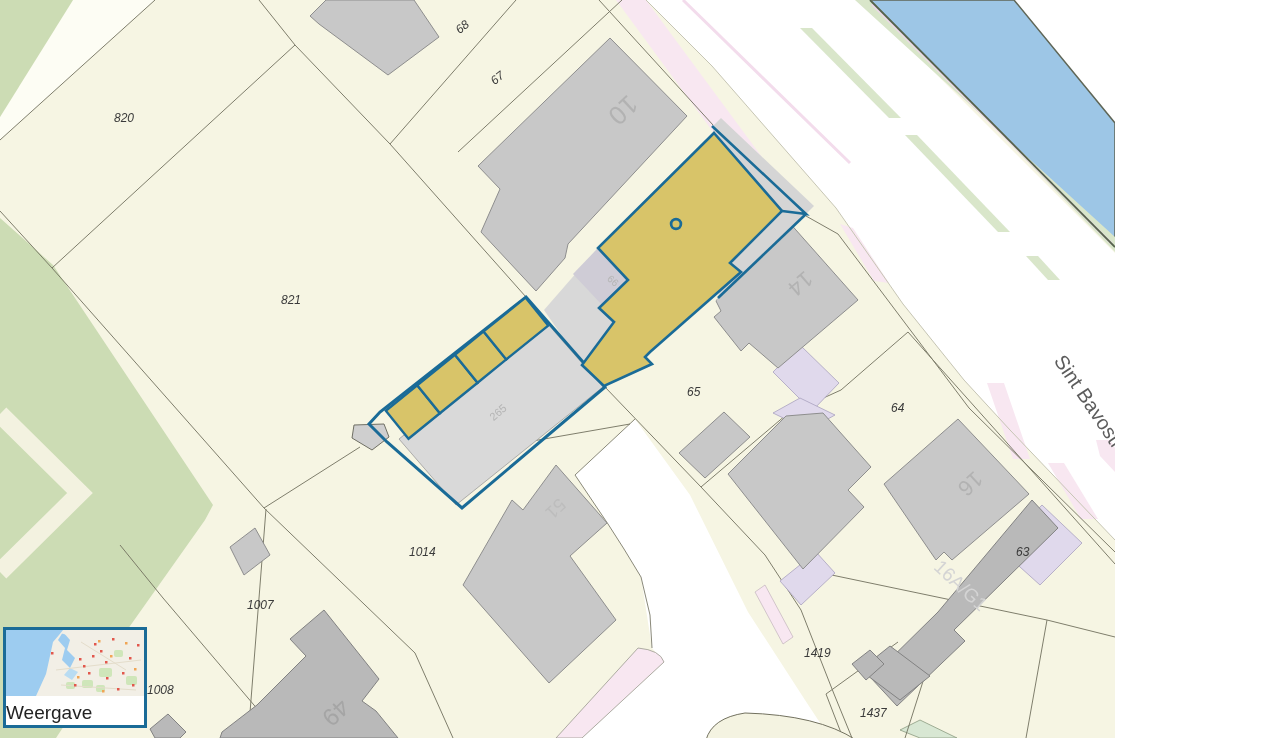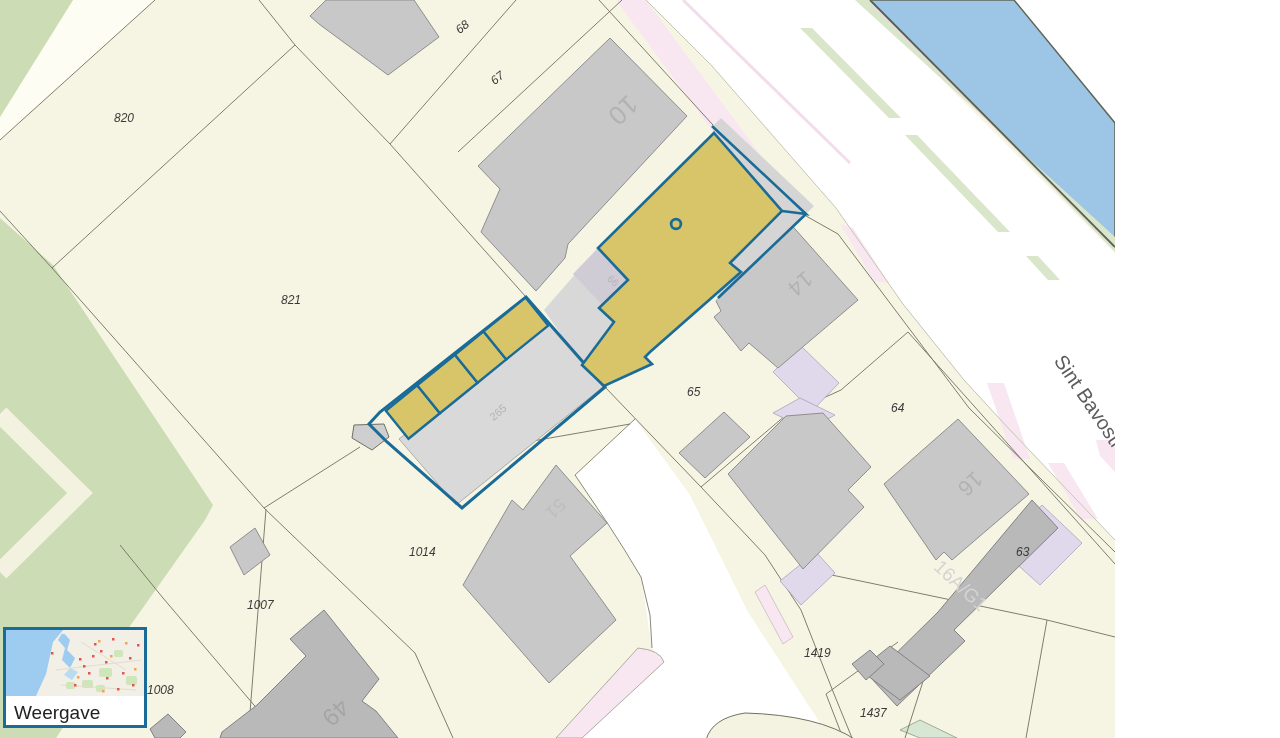--- a/index.html
+++ b/index.html
@@ -201,15 +201,15 @@
     </g>
     <g fill="#f0a555">
       <rect x="92" y="10" width="2.5" height="2.5"></rect>
           <rect x="104" y="25" width="2.5" height="2.5"></rect>
       <rect x="71" y="46" width="2.5" height="2.5"></rect>
           <rect x="119" y="12" width="2.5" height="2.5"></rect>
       <rect x="96" y="60" width="2.5" height="2.5"></rect>
           <rect x="128" y="38" width="2.5" height="2.5"></rect>
     </g>
   </svg>
-  <div style="font-size:19px;color:#222;padding:6px 0 0 8px;font-family:'Liberation Sans',sans-serif;">Weergave</div>
+  <div style="font-size:19px;color:#222;padding:6px 0 0 0;font-family:'Liberation Sans',sans-serif;">Weergave</div>
 </div>
 </div>
 
 </body></html>

